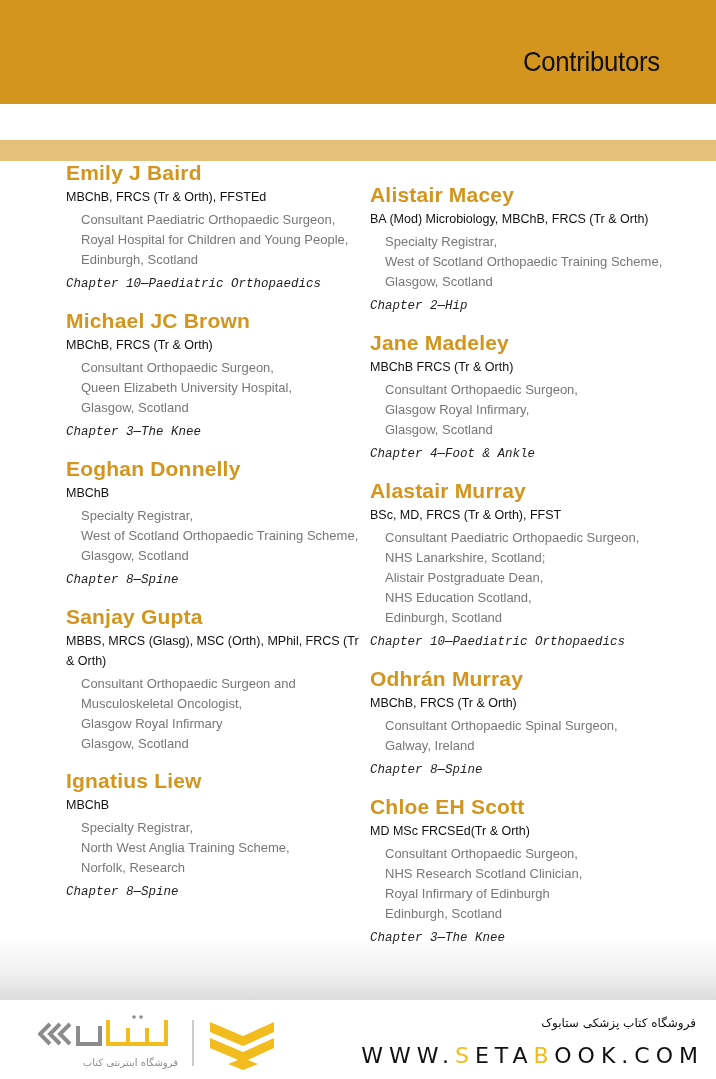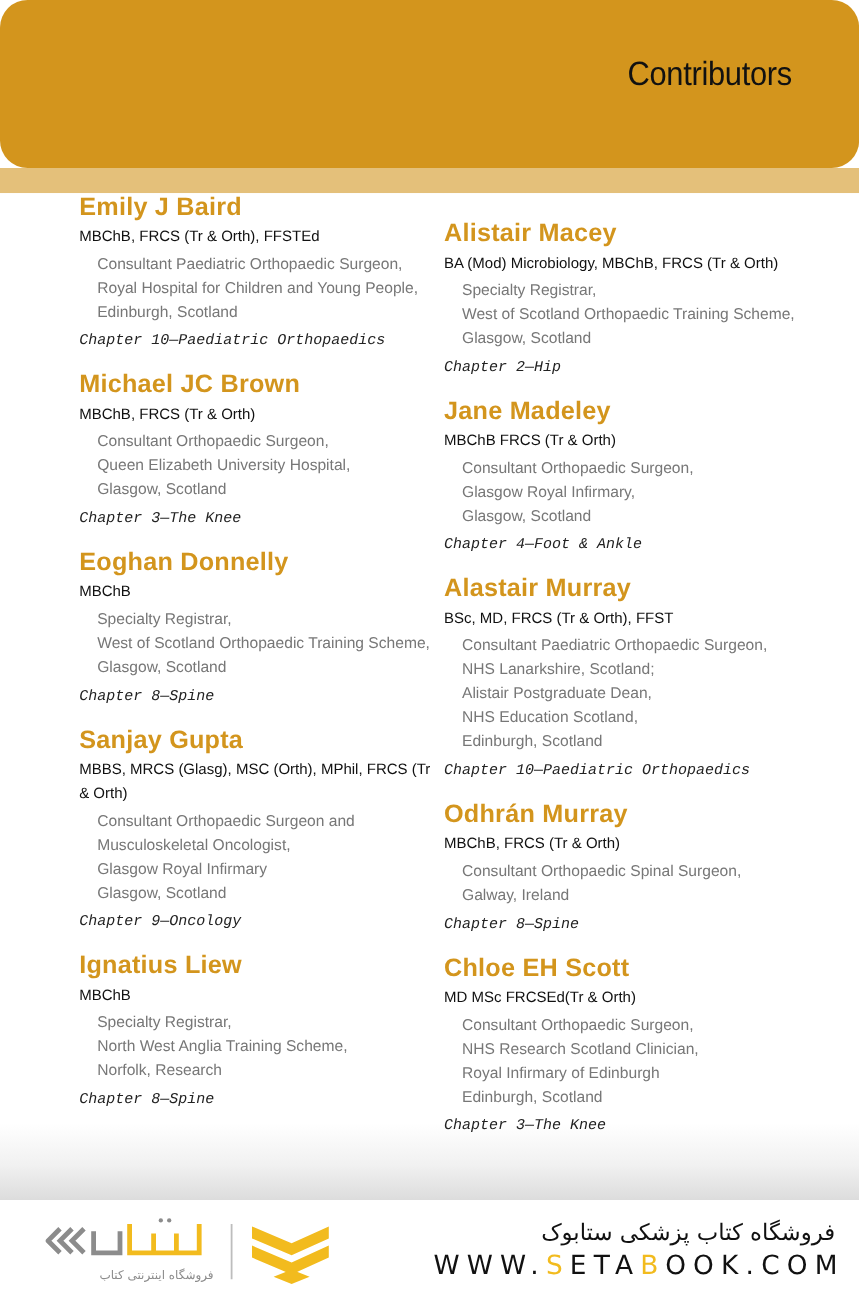--- a/index.html
+++ b/index.html
@@ -1,22 +1,21 @@
 <!DOCTYPE html>
 <html><head>
   <meta charset="utf-8">
   <style>
     * { margin: 0; padding: 0; box-sizing: border-box; }
     html, body { width: 716px; height: 1079px; overflow: hidden; background: #ffffff; }
     body { position: relative; font-family: "Liberation Sans", sans-serif; }
 
     .header-band {
-      position: absolute; left: 0; top: 0; width: 716px; height: 140px;
+      position: absolute; left: 0; top: 0; width: 716px; height: 104px;
       background: #d3951d;
-      border-radius: 23px;
     }
     .header-title {
       position: absolute; right: 56px; top: 46px;
       font-family: "Liberation Sans", sans-serif;
       font-size: 28px; font-weight: normal; color: #111111;
       letter-spacing: -0.3px;
       transform: scaleX(0.92); transform-origin: right center;
     }
     .header-sub-band {
       position: absolute; left: 0; top: 140px; width: 716px; height: 21px;
@@ -57,21 +56,21 @@
     .footer {
       position: absolute; left: 0; top: 1000px; width: 716px; height: 79px;
       background: #ffffff;
     }
     .logo {
       position: absolute; left: 38px; top: 14px; width: 240px; height: 58px;
     }
     .footer-fa {
       position: absolute; right: 20px; top: 16px;
       font-family: "DejaVu Sans", sans-serif;
-      font-size: 19px; color: #111111; direction: rtl;
+      font-size: 12px; color: #111111; direction: rtl;
     }
     .footer-url {
       position: absolute; right: 12px; top: 43px;
       font-family: "DejaVu Sans", sans-serif;
       font-size: 22px; color: #111111; letter-spacing: 6px;
     }
     .footer-url .hl { color: #f2bb1e; }
   </style>
 </head>
 <body>
@@ -107,21 +106,20 @@
         <div class="affil">Glasgow, Scotland</div>
         <div class="chapter">Chapter 8—Spine</div>
       </div>
       <div class="entry">
         <div class="name">Sanjay Gupta</div>
         <div class="creds">MBBS, MRCS (Glasg), MSC (Orth), MPhil, FRCS (Tr &amp; Orth)</div>
         <div class="affil">Consultant Orthopaedic Surgeon and</div>
         <div class="affil">Musculoskeletal Oncologist,</div>
         <div class="affil">Glasgow Royal Infirmary</div>
         <div class="affil">Glasgow, Scotland</div>
-        <div class="chapter">Chapter 9—Oncology</div>
       </div>
       <div class="entry">
         <div class="name">Ignatius Liew</div>
         <div class="creds">MBChB</div>
         <div class="affil">Specialty Registrar,</div>
         <div class="affil">North West Anglia Training Scheme,</div>
         <div class="affil">Norfolk, Research</div>
         <div class="chapter">Chapter 8—Spine</div>
       </div>
     </div>

